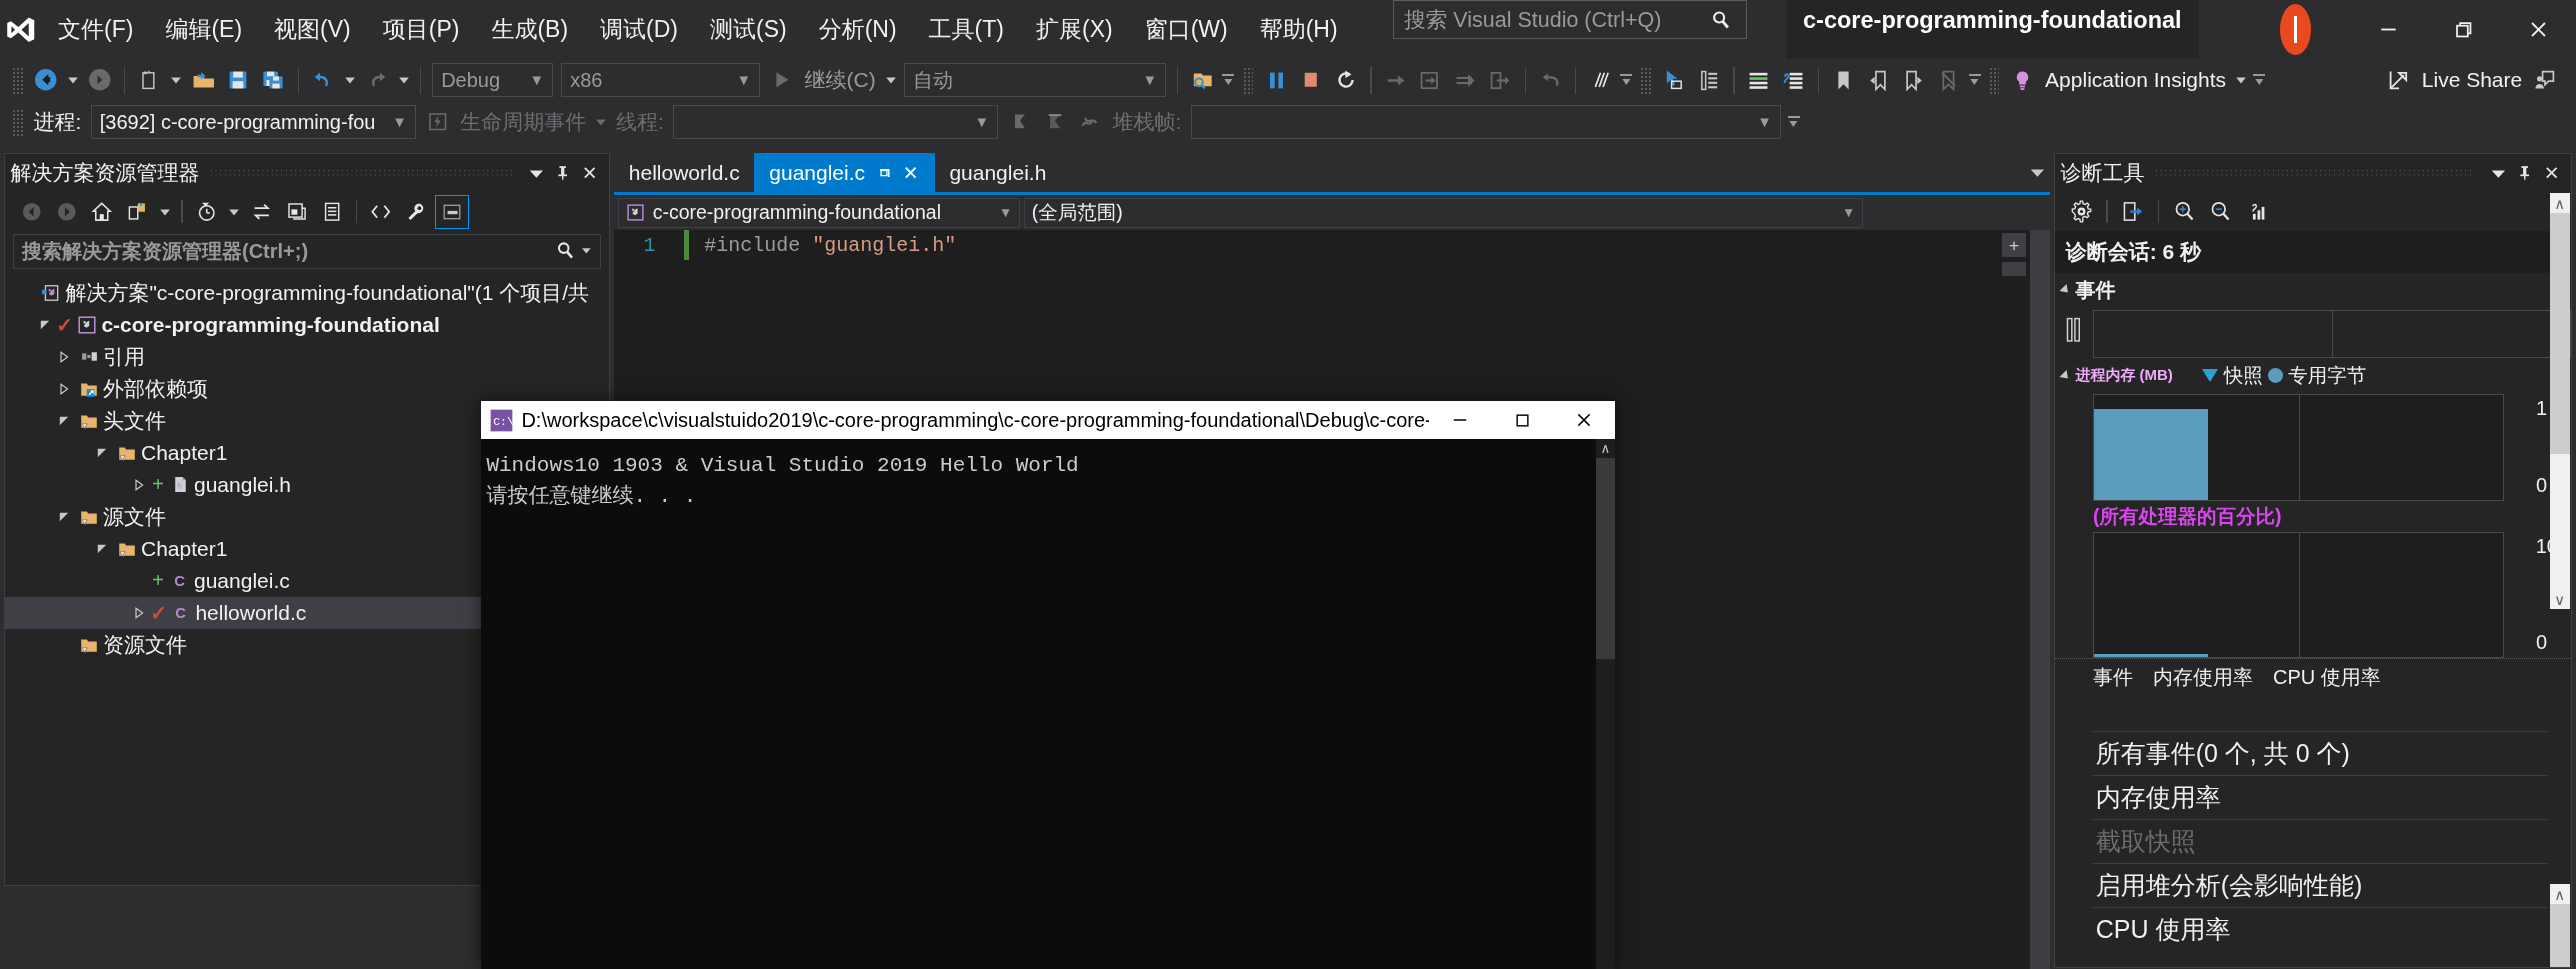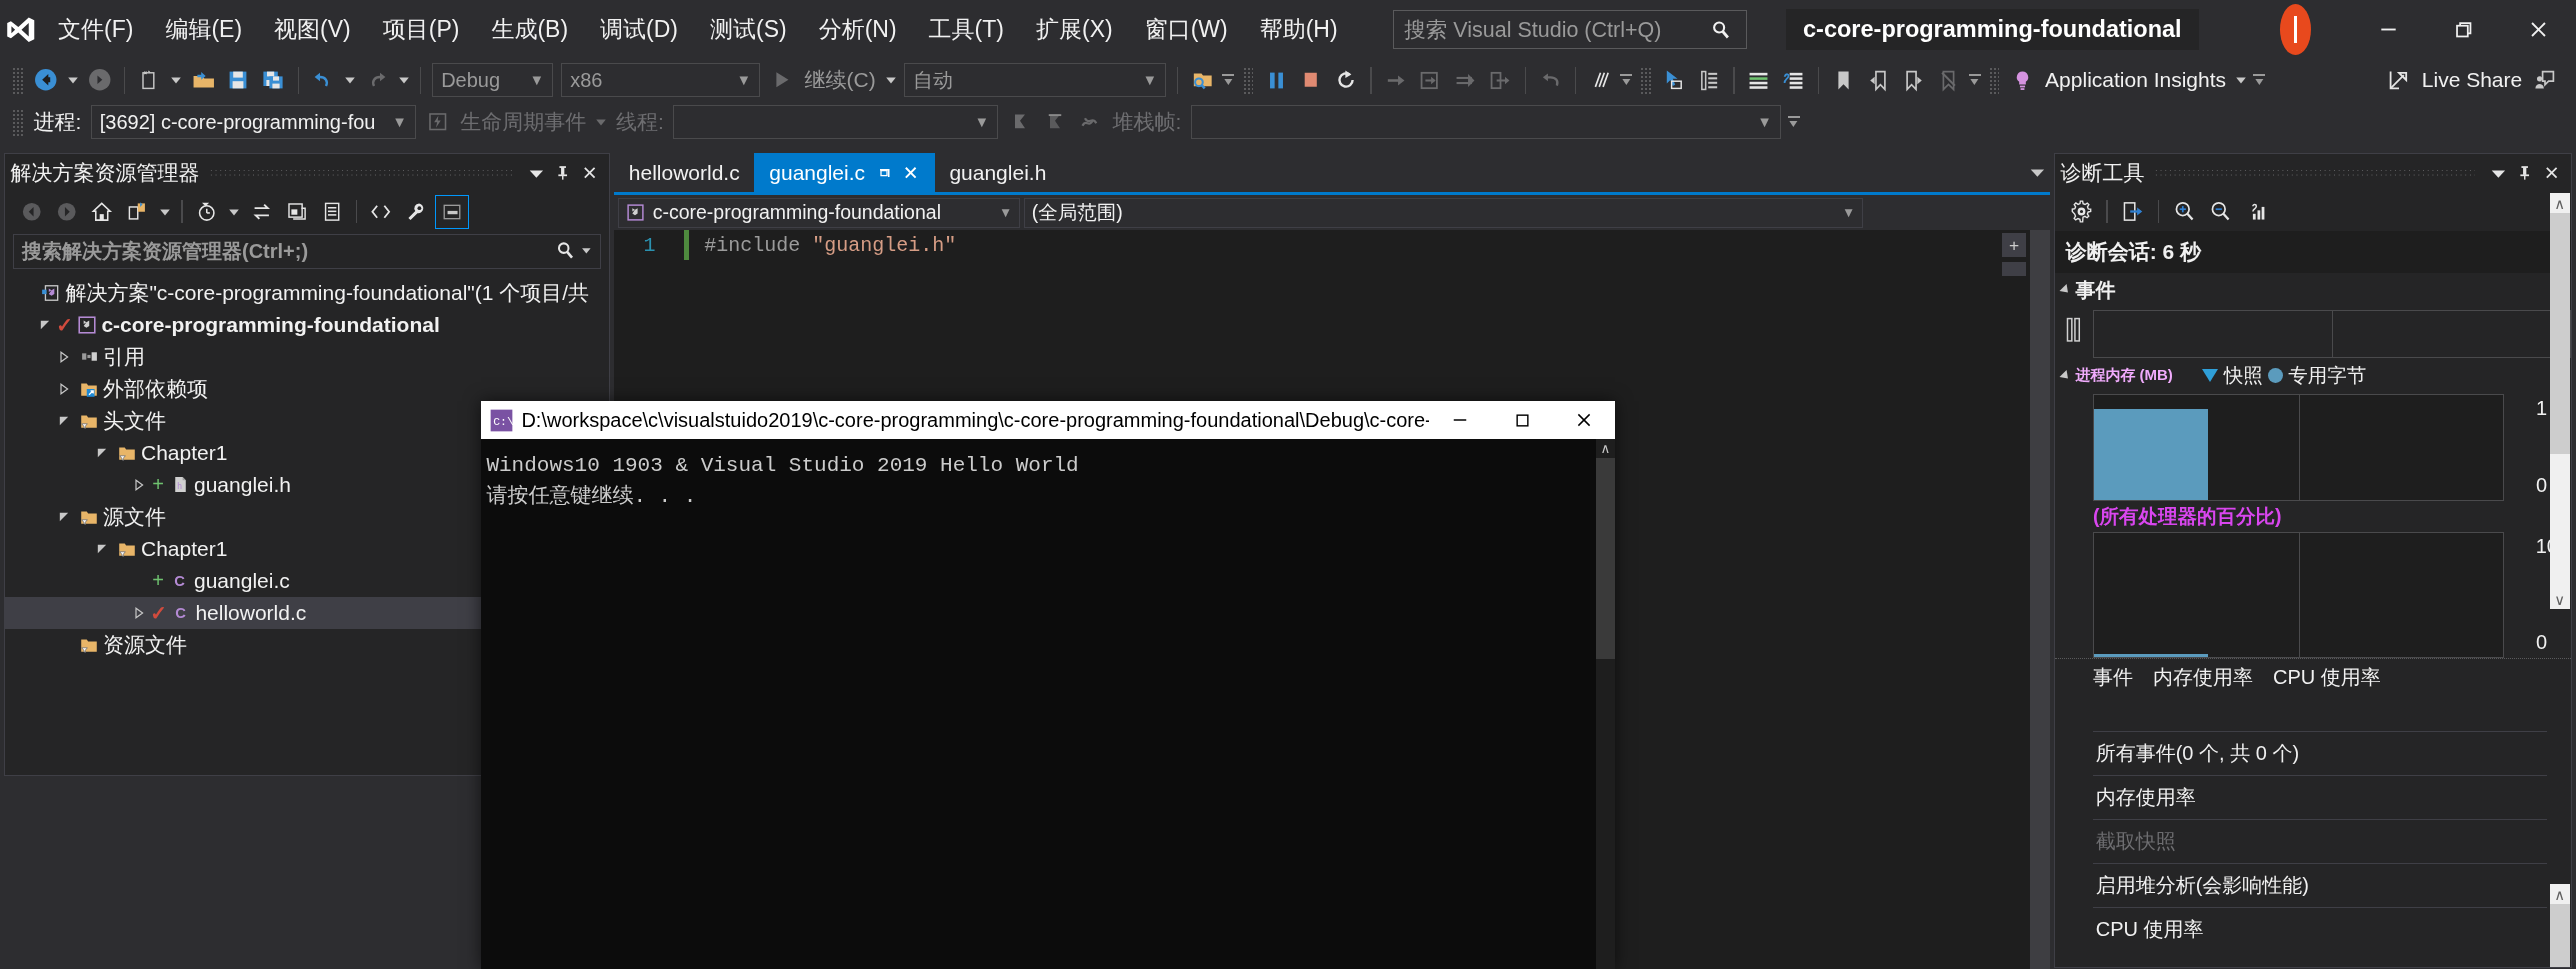--- a/index.html
+++ b/index.html
@@ -8,21 +8,21 @@
     background: #2d2d30;
     font-family: "Liberation Sans", sans-serif;
     overflow: hidden;
     -webkit-font-smoothing: antialiased;
   }
   .app { position: relative; width: 2576px; height: 969px; background: #2d2d30; }
 
   
   .titlebar {
     position: absolute; left: 0; top: 0; width: 2576px; height: 59px;
-    background: #2d2d30; display: flex; align-items: center;
+    background: #2d2d30; display: flex; 
   }
   .vs-logo { width: 42px; height: 59px; display: flex; align-items: center; justify-content: center; }
   .menubar { display: flex; align-items: center; height: 59px; }
   .menu-item {
     color: #f1f1f1; font-size: 23px; padding: 0 16px; height: 59px;
     display: flex; align-items: center; white-space: nowrap; cursor: default;
   }
 
   .search-box {
     margin-left: 39px; width: 354px; height: 39px; background: #2d2d30;
@@ -68,21 +68,21 @@
   
   .debugbar {
     position: absolute; left: 0; top: 101px; width: 2284px; height: 42px;
     background: #2d2d30; display: flex; align-items: center; padding-left: 6.7px;
   }
   .db-label { color: #f1f1f1; font-size: 21px; padding: 0 5.4px; white-space: nowrap; }
   .db-label.dim { color: #6d6d70; }
 
   
   .solexp {
-    position: absolute; left: 4px; top: 153px; width: 606px; height: 623px;
+    position: absolute; left: 4px; top: 153px; width: 606px; height: 733px;
     background: #252526; border: 0.7px solid #3f3f46;
   }
   .panel-head { height: 38px; display: flex; align-items: center; padding: 0 5.4px; }
   .panel-title { color: #f1f1f1; font-size: 21px; white-space: nowrap; }
   .panel-dots { flex: 1; height: 6.7px; margin: 0 9.4px;
     background-image: radial-gradient(#6a6a6c 0.7px, transparent 0.8px);
     background-size: 4.7px 4.7px; background-position: 0 2.7px; }
   .panel-btn { width: 27px; height: 31px; display: flex; align-items: center; justify-content: center; }
   .se-toolbar { height: 39px; display: flex; align-items: center; padding-left: 9.4px; gap: 1.3px; }
   .se-btn { width: 34px; height: 34px; display: flex; align-items: center; justify-content: center; }
@@ -163,21 +163,21 @@
   .graph .mid { position: absolute; left: 50%; top: 0; bottom: 0; width: 0.7px; background: #4a4a4c; }
   .graph .bar { position: absolute; left: 0; bottom: 0; background: #5b9bbd; }
   .graph .fline { position: absolute; left: 0; bottom: 0; height: 2.7px; background: #5b9bbd; }
   .axlabel { position: absolute; color: #f1f1f1; font-size: 20px; }
   .cpu-sub { margin-left: 38px; color: #d946ef; font-size: 19.5px; font-weight: bold; height: 31px;
     display: flex; align-items: center; }
   .diag-tabs { border-top: 0.7px dotted #5a5a5c; height: 38px; display: flex; align-items: center;
     gap: 20px; padding-left: 38px; }
   .diag-tab { color: #f1f1f1; font-size: 20px; white-space: nowrap; }
   .diag-list { margin-left: 38px; margin-right: 24px; }
-  .diag-row { height: 44px; display: flex; align-items: center; color: #f1f1f1; font-size: 20px;
+  .diag-row { height: 44px; display: flex; align-items: center; color: #f1f1f1; font-size: 25px;
     border-top: 0.7px solid #3f3f46; padding-left: 2.7px; white-space: nowrap; }
   .diag-row.dim { color: #6d6d70; }
   .diag-scroll { position: absolute; right: 1.3px; width: 20px; background: #f0f0f0; }
   .diag-scroll .thumb { position: absolute; left: 0; width: 20px; background: #cdcdcd; }
   .diag-scroll .arrow { position: absolute; left: 0; width: 20px; height: 20px; display: flex;
     align-items: center; justify-content: center; color: #606060; font-size: 14.8px; }
 
   
   .console { position: absolute; left: 481px; top: 401px; width: 1134px; height: 568px;
     background: #0c0c0c; box-shadow: 0 0 16px rgba(0,0,0,.6); }

